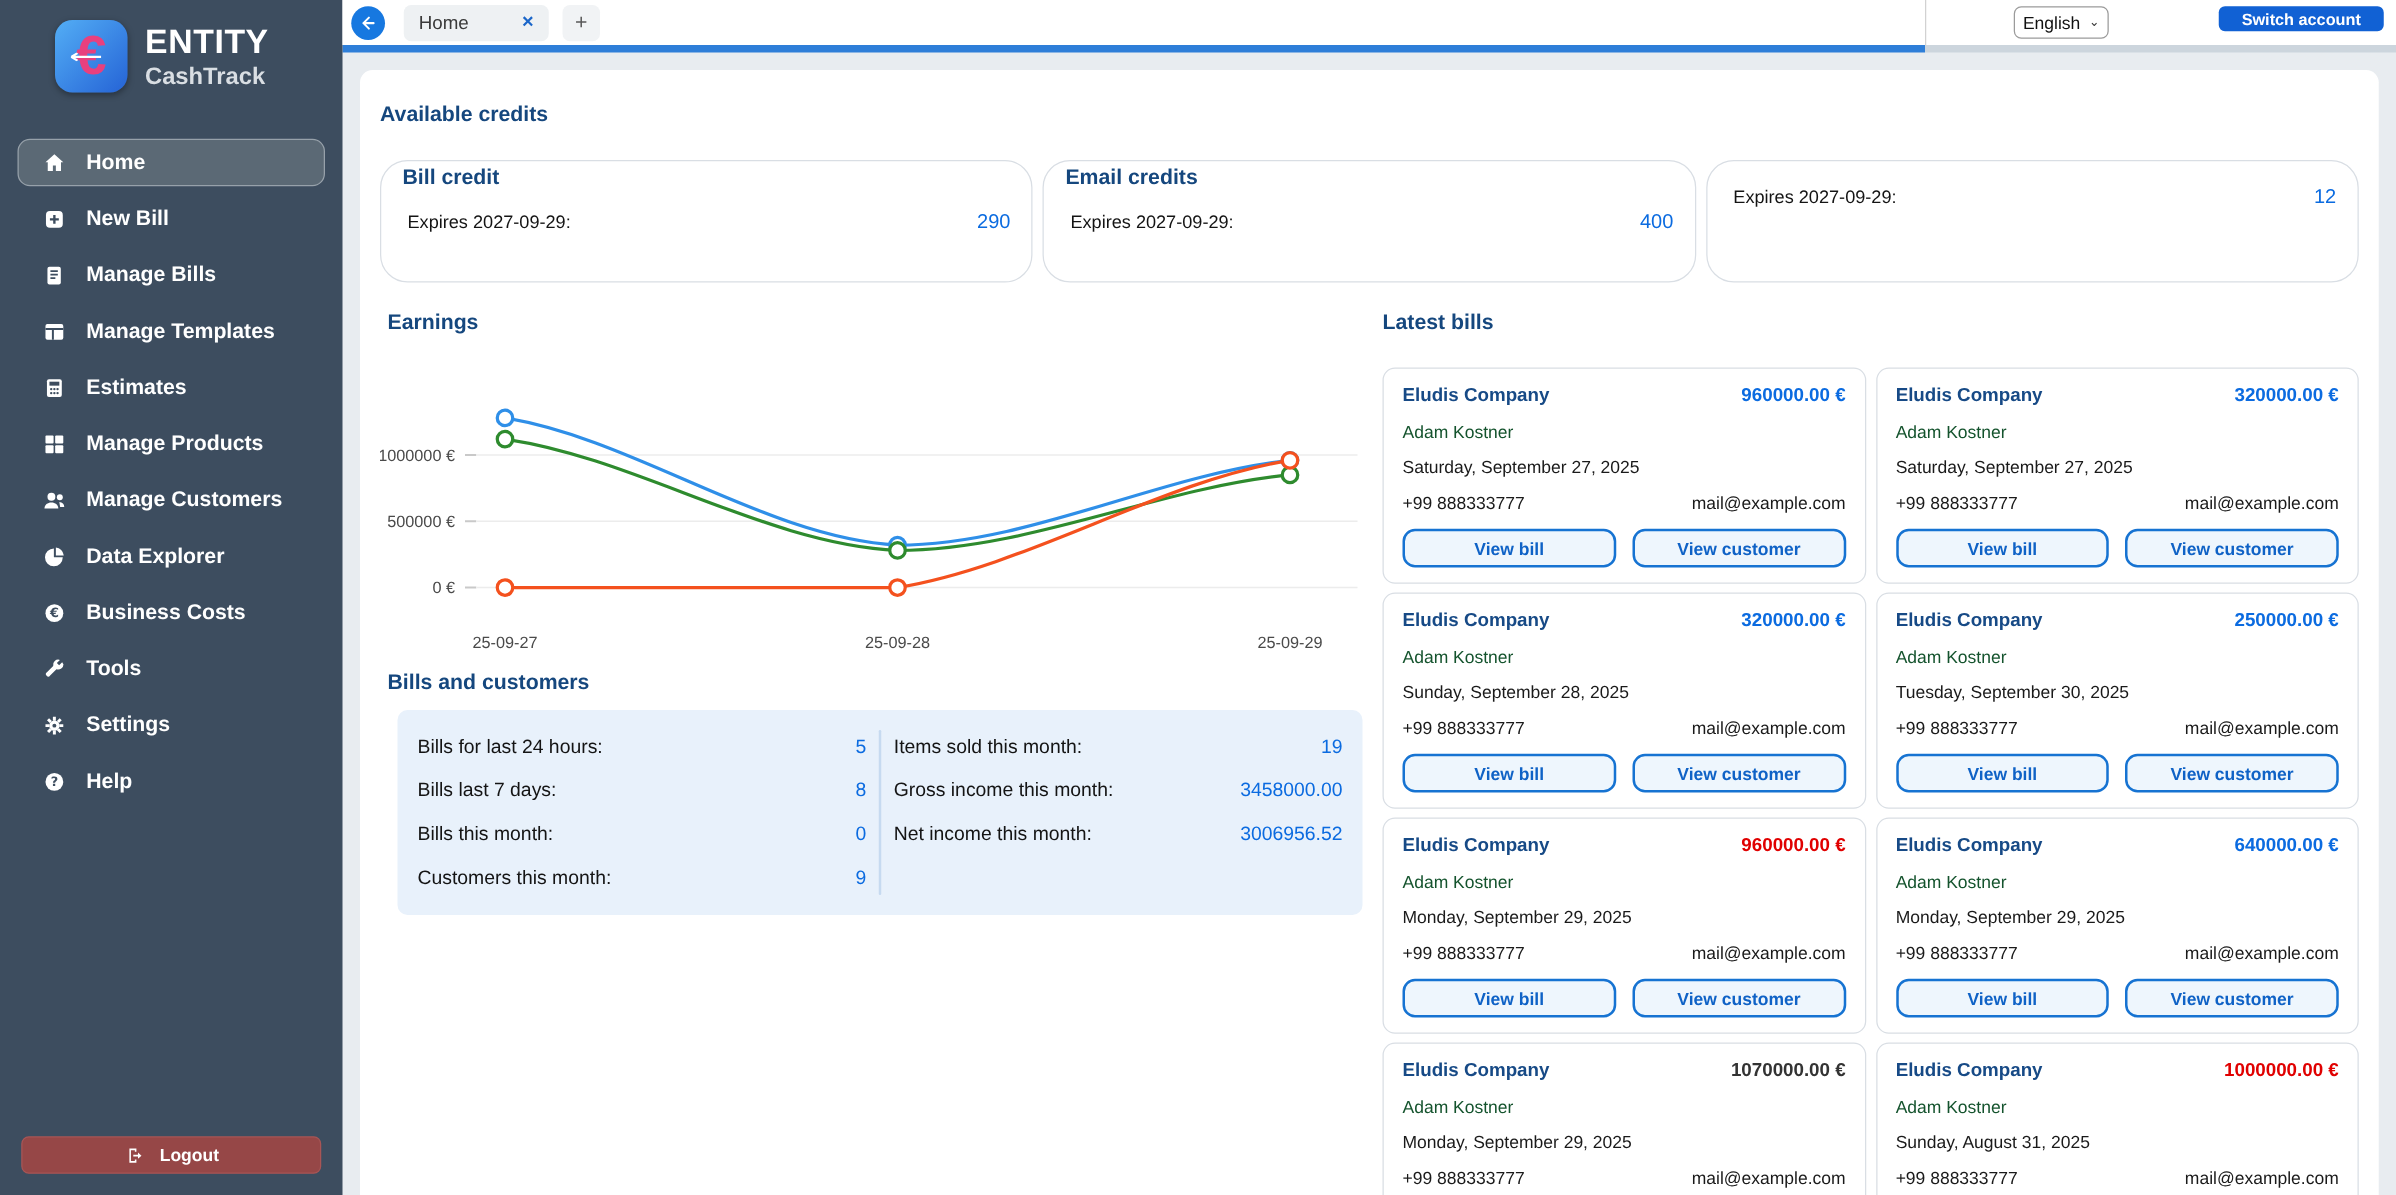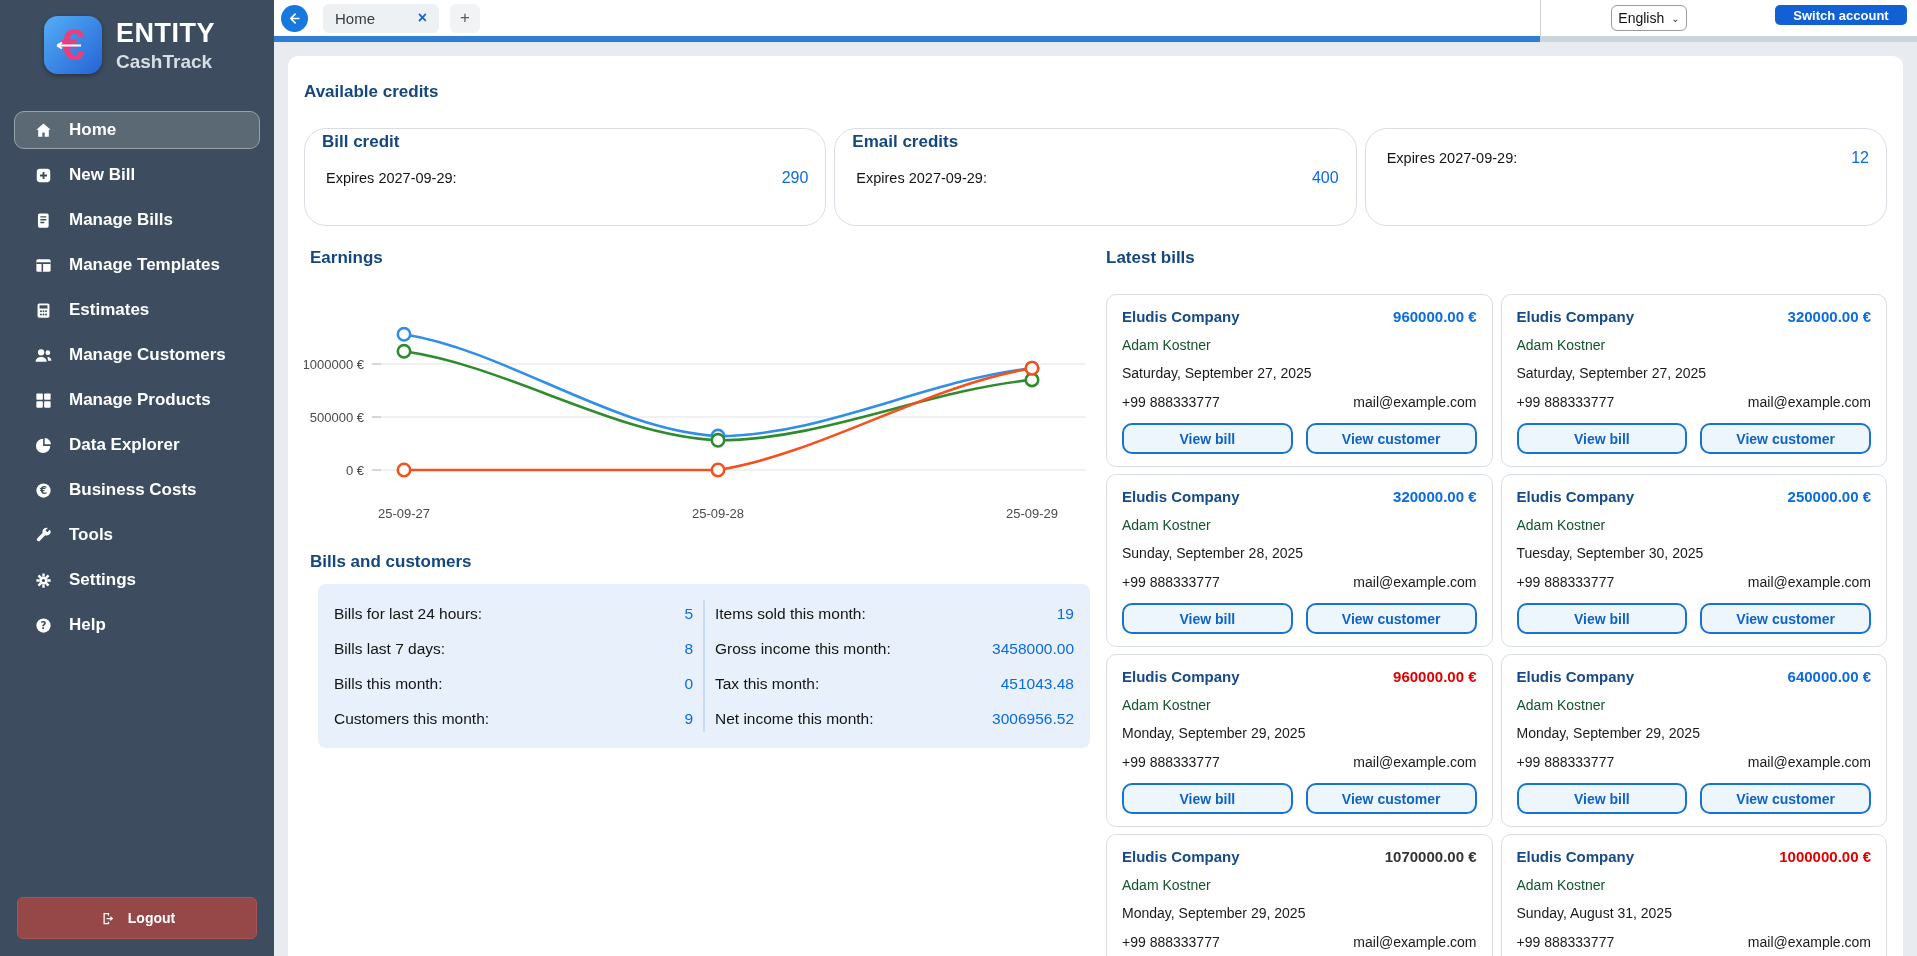--- a/index.html
+++ b/index.html
@@ -13,21 +13,21 @@
   .brand-logo .euro { color:#e8407e; font-size:44px; font-weight:bold; line-height:1; }
   .brand-logo .arrow { position:absolute; left:7px; top:26px; width:30px; height:7px; }
   .brand-text .t1 { color:#ffffff; font-size:27px; font-weight:bold; letter-spacing:.5px; }
   .brand-text .t2 { color:#d9dee3; font-size:19px; font-weight:bold; margin-top:2px; }
   .nav { margin-top:16px; flex:1; }
   .nav-item { display:flex; align-items:center; gap:16px; margin:7px 14px; padding:8px 12px 8px 18px; border-radius:10px; border:1px solid transparent; cursor:pointer; }
   .nav-item.active { background:#5b6975; border-color:#97a1aa; }
   .nav-icon { width:20px; height:20px; display:inline-flex; align-items:center; justify-content:center; }
   .nav-icon svg { width:19px; height:19px; }
   .nav-label { color:#ffffff; font-size:17px; font-weight:bold; }
-  .logout-btn { margin:0 17px 17px 17px; height:42px; background:#964747; border:1px solid #a85555; border-radius:6px; color:#fff; font-size:14px; font-weight:bold; display:flex; align-items:center; justify-content:center; gap:9px; cursor:pointer; }
+  .logout-btn { margin:0 17px 17px 17px; height:30px; background:#964747; border:1px solid #a85555; border-radius:6px; color:#fff; font-size:14px; font-weight:bold; display:flex; align-items:center; justify-content:center; gap:9px; cursor:pointer; }
   .logout-btn svg { width:15px; height:15px; }
 
   
   .right-side { flex:1; display:flex; flex-direction:column; height:100%; }
 
   
   .topbar { height:36px; background:#ffffff; display:flex; align-items:center; position:relative; }
   .back-btn { width:27px; height:27px; border-radius:50%; background:#1778e0; border:none; margin-left:7px; display:flex; align-items:center; justify-content:center; cursor:pointer; }
   .back-btn svg { width:15px; height:15px; }
   .tab { margin-left:15px; width:116px; height:29px; background:#eef1f3; border-radius:6px; display:flex; align-items:center; padding:0 12px; gap:8px; cursor:pointer; }
@@ -59,21 +59,21 @@
   
   .columns { display:flex; gap:16px; margin-top:22px; }
   .col-left { width:786px; min-width:786px; }
   .col-right { flex:1; }
 
   
   .chart-wrap { margin-top:4px; }
   .chart-wrap svg { display:block; }
 
   
-  .stats-heading { margin-top:18px; margin-left:6px; }
+  .stats-heading { margin-top:2px; margin-left:6px; }
   .earnings-heading { margin-left:6px; }
   .stats-panel { margin-top:12px; margin-left:14px; background:#e8f1fb; border-radius:8px; display:flex; padding:12px 6px; position:relative; }
   .stats-col { flex:1; padding:0 8px; }
   .stats-divider { width:2px; background:#c6daf0; border-radius:2px; margin:4px 0; }
   .stat-row { display:flex; justify-content:space-between; align-items:center; height:35px; padding:0 2px; }
   .stat-label { color:#141414; font-size:15.5px; }
   .stat-value { color:#0b6be0; font-size:15.5px; }
   .report-btn-row { display:flex; justify-content:center; margin-top:24px; }
   .report-btn { background:#fff; border:2px solid #1673d2; border-radius:8px; color:#0f62c6; font-size:14px; font-weight:bold; padding:5px 13px; cursor:pointer; }
 
@@ -154,40 +154,40 @@
               <circle cx="12" cy="17" r="1.2"></circle>
               <circle cx="15.2" cy="17" r="1.2"></circle>
             </g>
           </svg>
         </span>
     <span class="nav-label">Estimates</span>
   </div>
       <div class="nav-item">
     <span class="nav-icon">
           <svg viewBox="0 0 24 24">
-            <circle cx="9" cy="8" r="4" fill="#fff"></circle>
-            <path d="M2 20c0-4 3.2-6.2 7-6.2s7 2.2 7 6.2z" fill="#fff"></path>
-            <circle cx="17.5" cy="8.5" r="3" fill="#fff"></circle>
-            <path d="M17 13.5c3 .3 5 2.2 5 5h-4.2" fill="#fff"></path>
-          </svg>
-        </span>
-    <span class="nav-label">Manage Customers</span>
-  </div>
-      <div class="nav-item">
-    <span class="nav-icon">
-          <svg viewBox="0 0 24 24">
             <g fill="#fff">
               <rect x="3" y="3" width="8.2" height="8.2" rx="1"></rect>
               <rect x="12.8" y="3" width="8.2" height="8.2" rx="1"></rect>
               <rect x="3" y="12.8" width="8.2" height="8.2" rx="1"></rect>
               <rect x="12.8" y="12.8" width="8.2" height="8.2" rx="1"></rect>
             </g>
           </svg>
         </span>
     <span class="nav-label">Manage Products</span>
+  </div>
+      <div class="nav-item">
+    <span class="nav-icon">
+          <svg viewBox="0 0 24 24">
+            <circle cx="9" cy="8" r="4" fill="#fff"></circle>
+            <path d="M2 20c0-4 3.2-6.2 7-6.2s7 2.2 7 6.2z" fill="#fff"></path>
+            <circle cx="17.5" cy="8.5" r="3" fill="#fff"></circle>
+            <path d="M17 13.5c3 .3 5 2.2 5 5h-4.2" fill="#fff"></path>
+          </svg>
+        </span>
+    <span class="nav-label">Manage Customers</span>
   </div>
       <div class="nav-item">
     <span class="nav-icon">
           <svg viewBox="0 0 24 24">
             <path d="M11.5 3.5A9 9 0 1 0 20.5 12.5h-9z" fill="#fff"></path>
             <path d="M13.5 2.5a9 9 0 0 1 8 8h-8z" fill="#fff"></path>
           </svg>
         </span>
     <span class="nav-label">Data Explorer</span>
   </div>
@@ -347,24 +347,20 @@
             <div class="stats-col" id="stats-right">
                 <div class="stat-row">
     <span class="stat-label">Items sold this month:</span>
     <span class="stat-value">19</span>
   </div>
                 <div class="stat-row">
     <span class="stat-label">Gross income this month:</span>
     <span class="stat-value">3458000.00</span>
   </div>
                 <div class="stat-row">
-    <span class="stat-label">Tax this month:</span>
-    <span class="stat-value">451043.48</span>
-  </div>
-                <div class="stat-row">
     <span class="stat-label">Net income this month:</span>
     <span class="stat-value">3006956.52</span>
   </div>
               </div>
           </div>
         </div>
 
         <div class="col-right">
           <div class="section-heading">Latest bills</div>
           <div class="bills-grid" id="bills-grid">

